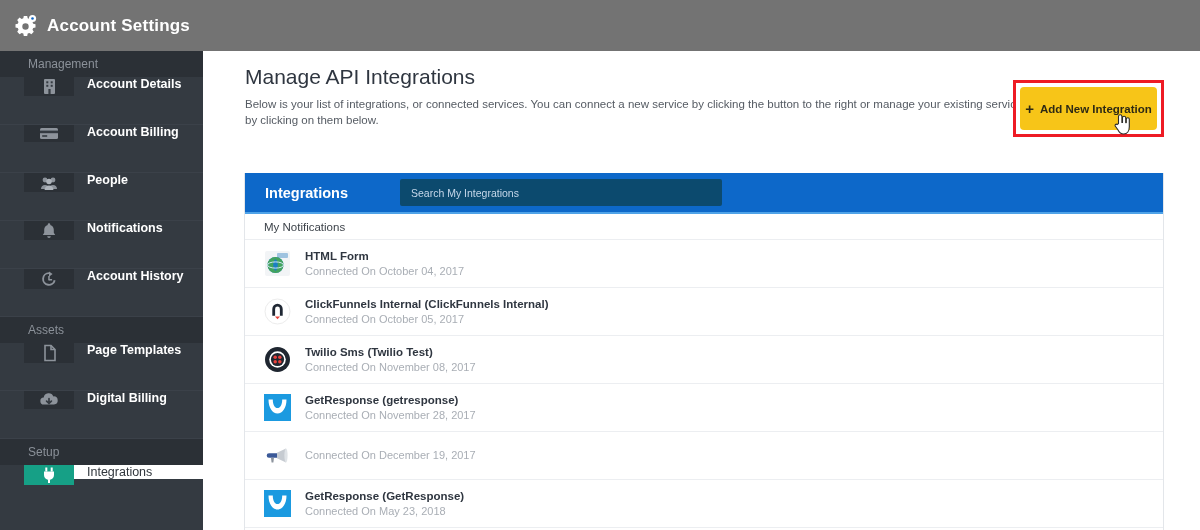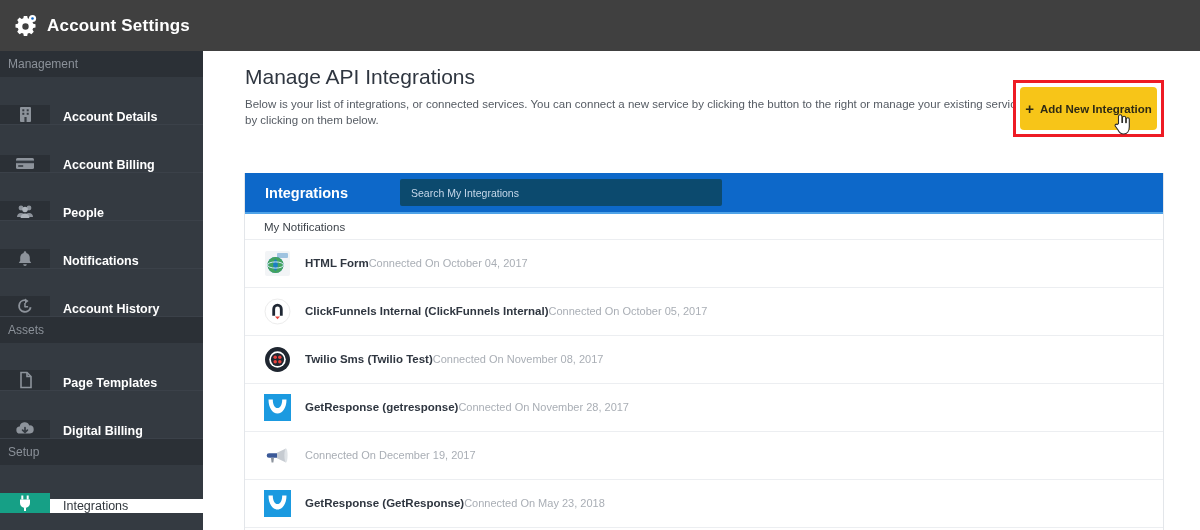--- a/index.html
+++ b/index.html
@@ -6,39 +6,40 @@
   html, body {
     width: 1200px; height: 530px;
     font-family: "Liberation Sans", sans-serif;
     background: #ffffff; overflow: hidden;
   }
   #app { position: relative; width: 1200px; height: 530px; }
 
   
   .topbar {
     position: absolute; top: 0; left: 0; width: 1200px; height: 51px;
-    background: #404040; display: flex; align-items: center; padding-left: 12px;
+    background: #737373; display: flex; align-items: center; padding-left: 12px;
   }
   .topbar-icon { width: 26px; height: 26px; margin-right: 9px; flex: 0 0 auto; }
   .topbar-title {
     color: #ffffff; font-size: 17px; font-weight: bold; letter-spacing: .2px;
   }
 
   
   .sidebar {
     position: absolute; top: 51px; left: 0; width: 203px; height: 479px;
     background: #343a41;
   }
   .side-section {
     height: 26px; background: #2b3036; color: #8b9199;
-    font-size: 12px; display: flex; align-items: center; padding-left: 8px;
+    font-size: 12px; display: flex; align-items: center; padding-left: 28px;
   }
   .side-item {
-    display: flex; height: 48px; align-items: flex-end;
+    display: flex; height: 48px; align-items: flex-start;
     border-bottom: 1px solid #3b4149;
+    padding-left: 24px;
   }
   .side-item-icon {
     width: 50px; background: #2b3036;
     display: flex; align-items: center; justify-content: center;
   }
   .side-item-label {
     flex: 1; display: flex; align-items: center; padding-left: 13px;
     color: #ffffff; font-size: 12.5px; font-weight: bold;
   }
   .side-item.active .side-item-icon { background: #16a086; }
@@ -91,21 +92,21 @@
   .panel-search::placeholder { color: #c5d7ea; }
   .panel-subhead {
     height: 26px; display: flex; align-items: center; padding-left: 19px;
     font-size: 11.5px; color: #3d434a; border-bottom: 1px solid #eceef1;
   }
   .int-row {
     height: 48px; display: flex; align-items: center;
     padding-left: 19px; border-bottom: 1px solid #eceef1; cursor: pointer;
   }
   .int-icon { width: 27px; height: 27px; flex: 0 0 auto; margin-right: 14px; }
-  .int-text { display: flex; flex-direction: row; justify-content: center; text-align: right; }
+  .int-text { display: flex; flex-direction: column; justify-content: center; }
   .int-name { font-size: 11.5px; color: #2f3640; font-weight: bold; line-height: 15px; }
   .int-sub { font-size: 11px; color: #a9aeb5; line-height: 15px; }
 </style>
 </head>
 <body>
 
 <div id="app">
 
   <div class="topbar">
     <svg class="topbar-icon" viewBox="0 0 26 26">

